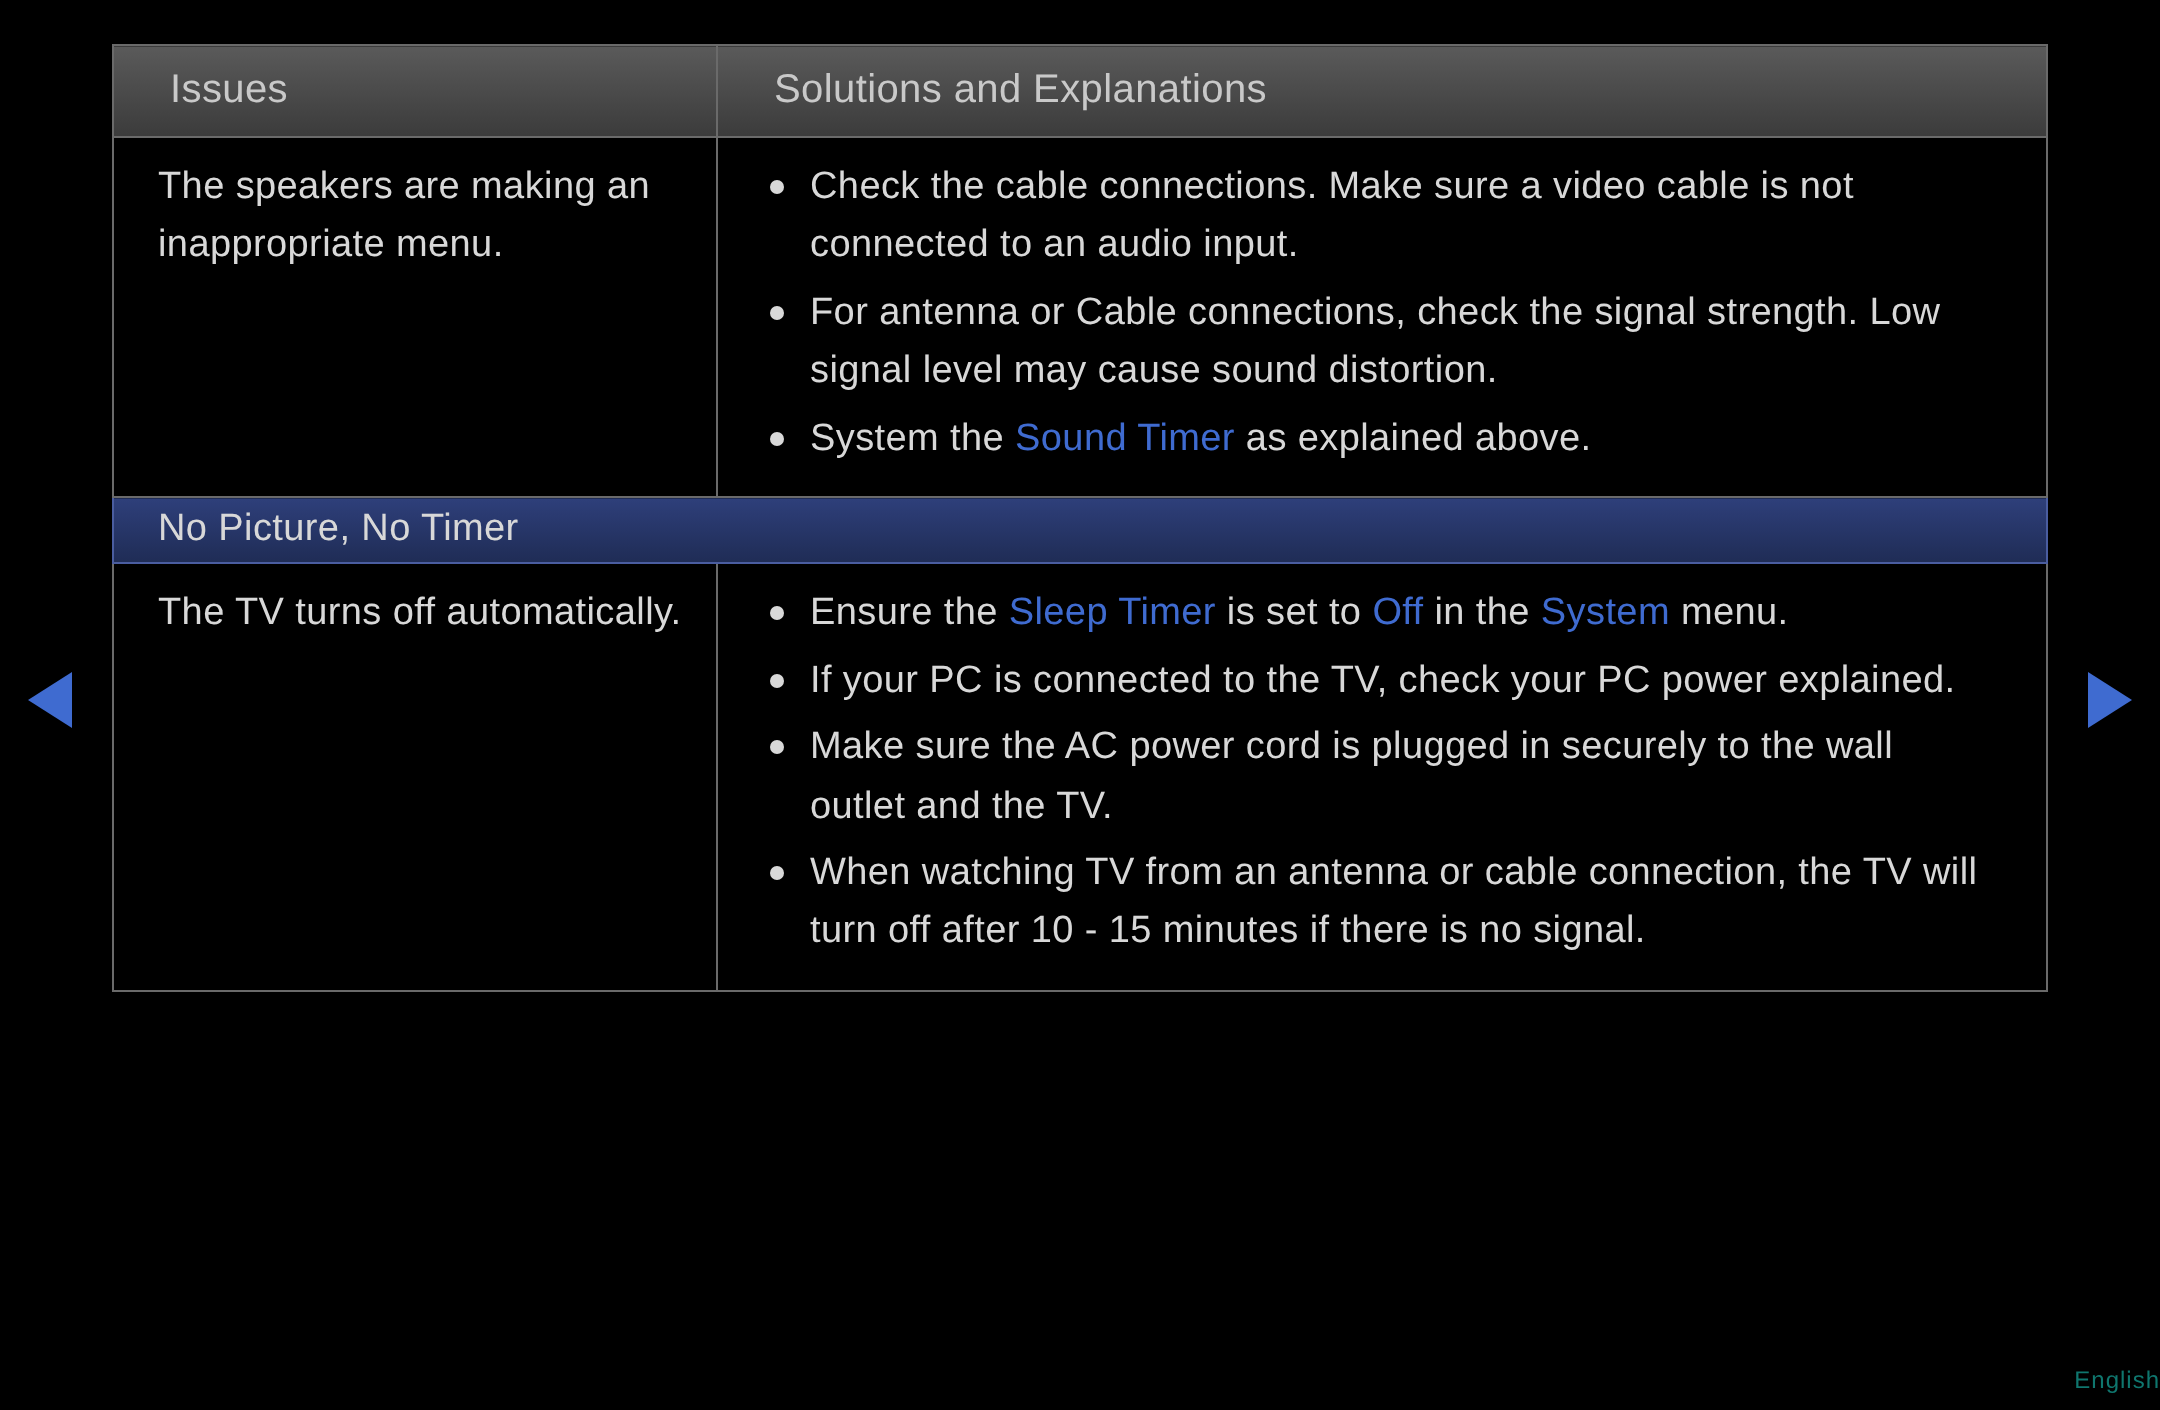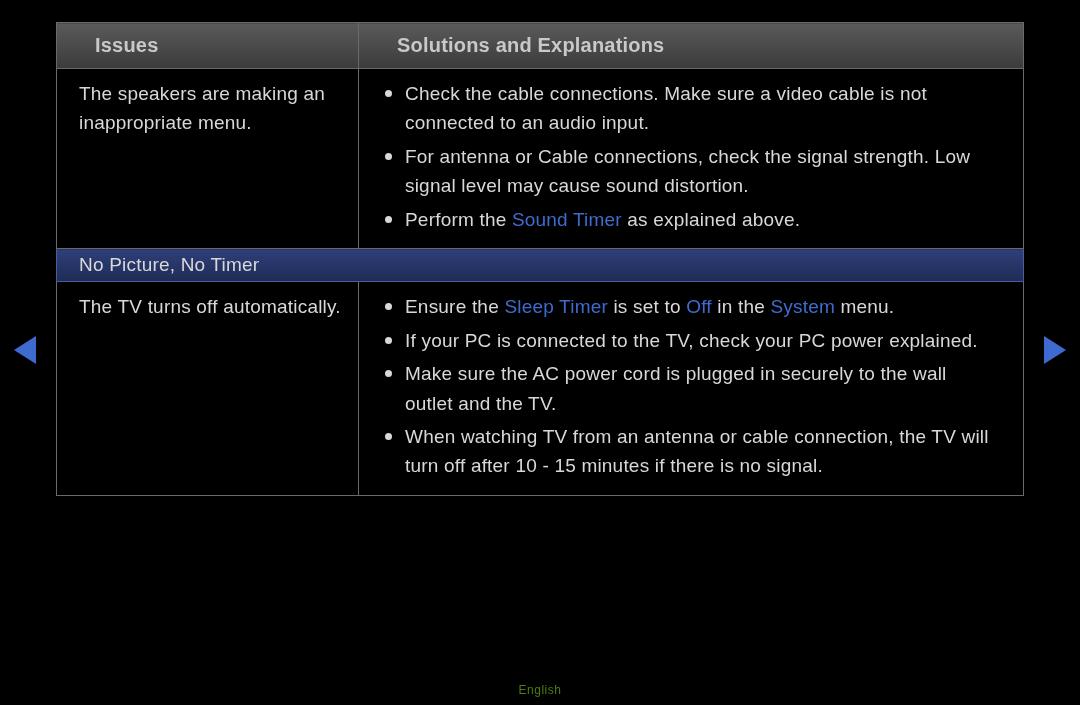--- a/index.html
+++ b/index.html
@@ -37,23 +37,23 @@
       width: 100%;
       border-collapse: collapse;
       table-layout: fixed;
     }
 
     col.issues { width: 302px; }
     col.solutions { width: auto; }
 
     th {
       text-align: left;
-      font-weight: 700;
+      font-weight: 400;
       color: #c9c9c9;
-      padding: 11px 38px;
+      padding: 11px 28px;
       background: linear-gradient(to bottom, #5a5a5a 0%, #3b3b3b 100%);
       border: 1px solid #6a6a6a;
       font-size: 20px;
       margin-top: 32px;
     }
 
     td.issue-cell, td.sol-cell {
       vertical-align: top;
       padding: 10px 18px 10px 22px;
       border-left: 1px solid #6a6a6a;
@@ -111,23 +111,23 @@
       border-top: 14px solid transparent;
       border-bottom: 14px solid transparent;
       border-left: 22px solid #3f6bd0;
     }
 
     .footer-lang {
       position: absolute;
       bottom: 8px;
       left: 0;
       right: 0;
-      text-align: center;
+      text-align: right;
       font-size: 12px;
-      color: #4d7c0f;
+      color: #0f766e;
       letter-spacing: 0.5px;
     }
   </style>
 </head>
 <body>
 
 <div class="page">
 
   <div class="nav-arrow nav-left"></div>
   <div class="nav-arrow nav-right"></div>
@@ -145,21 +145,21 @@
         </tr>
       </thead>
       <tbody>
         <tr>
           <td class="issue-cell">The speakers are making an inappropriate menu.</td>
           <td class="sol-cell">
             <ul class="bullets">
               <li>Check the cable connections. Make sure a video cable is not connected to an audio input.</li>
               <li>For antenna or Cable connections, check the signal strength. Low signal level may cause sound distortion.</li>
               <li>
-                <span>Perform the </span><span class="kw">Sound Timer</span><span> as explained above.</span>
+                <span>System the </span><span class="kw">Sound Timer</span><span> as explained above.</span>
               </li>
             </ul>
           </td>
         </tr>
 
         <tr class="section-row">
           <td colspan="2">No Picture, No Timer</td>
         </tr>
 
         <tr>

